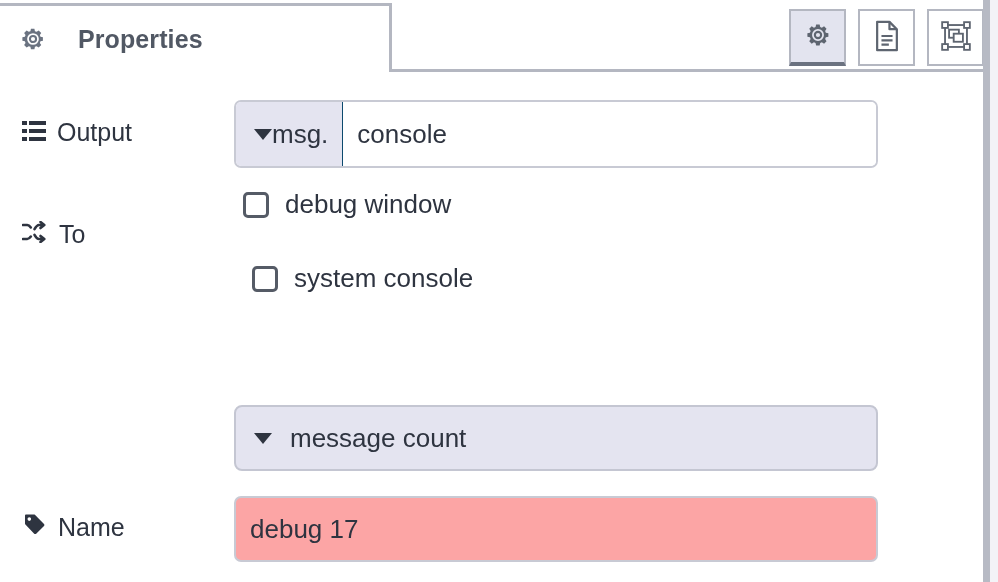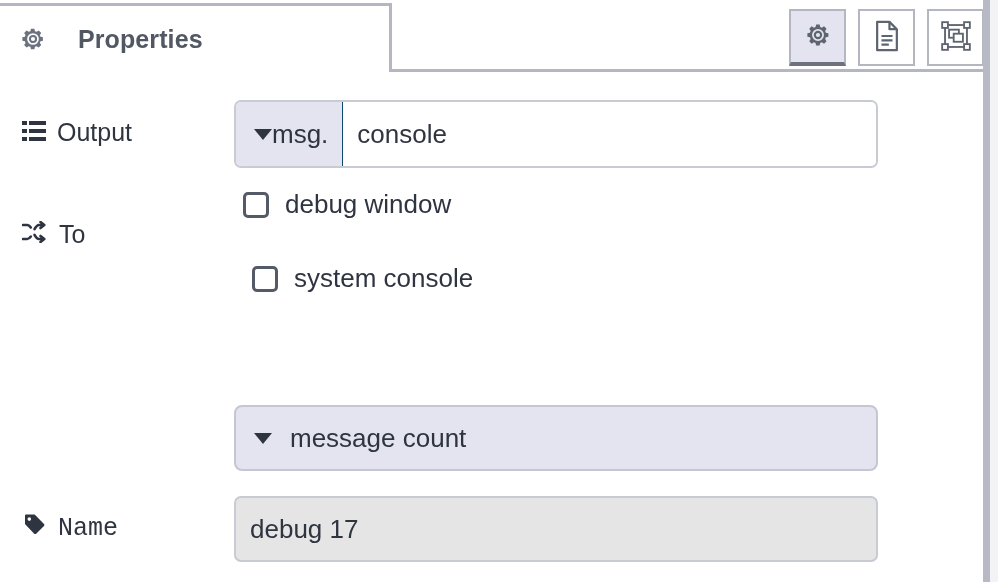--- a/index.html
+++ b/index.html
@@ -241,21 +241,21 @@
   
   #name-input {
     position: absolute;
     left: 234px;
     top: 0;
     width: 644px;
     height: 66px;
     box-sizing: border-box;
     border: 2px solid #c8cad4;
     border-radius: 7px;
-    background: #e5e5e5;
+    background: #fca5a5;
     font-family: "Liberation Sans", sans-serif;
     font-size: 26px;
     color: #2e3440;
     padding: 0 14px;
     outline: none;
   }
 </style>
 </head>
 <body>
 
@@ -365,21 +365,21 @@
 
     <div style="position:absolute;top:219px;left:0;width:983px;height:66px;">
       <div id="select-msgcount">
         <span class="caret"></span>
         <span class="sel-text">message count</span>
       </div>
     </div>
   </div>
 
   <div class="row" id="name-row" style="top:496px;height:66px;">
-    <div class="row-label" style="top:16px;font-family:Liberation Mono, monospace;">
+    <div class="row-label" style="top:16px;">
       <span>
         <svg width="25" height="24" viewBox="0 0 24 24" fill="#2e3440">
           <path d="M2.5 11.4V3.6c0-.7.5-1.2 1.1-1.2h7.8c.4 0 .7.1 1 .4l9.1 9.1c.5.5.5 1.4 0 2l-7.8 7.8c-.6.5-1.5.5-2 0L2.9 12.5c-.3-.3-.4-.7-.4-1.1zM6.8 5.3a1.8 1.8 0 1 0 0 3.6 1.8 1.8 0 0 0 0-3.6z"></path>
         </svg>
       </span>
       <span class="lbl-txt">Name</span>
     </div>
 
     <input id="name-input" type="text" value="debug 17" placeholder="Name" style="">
   </div>

